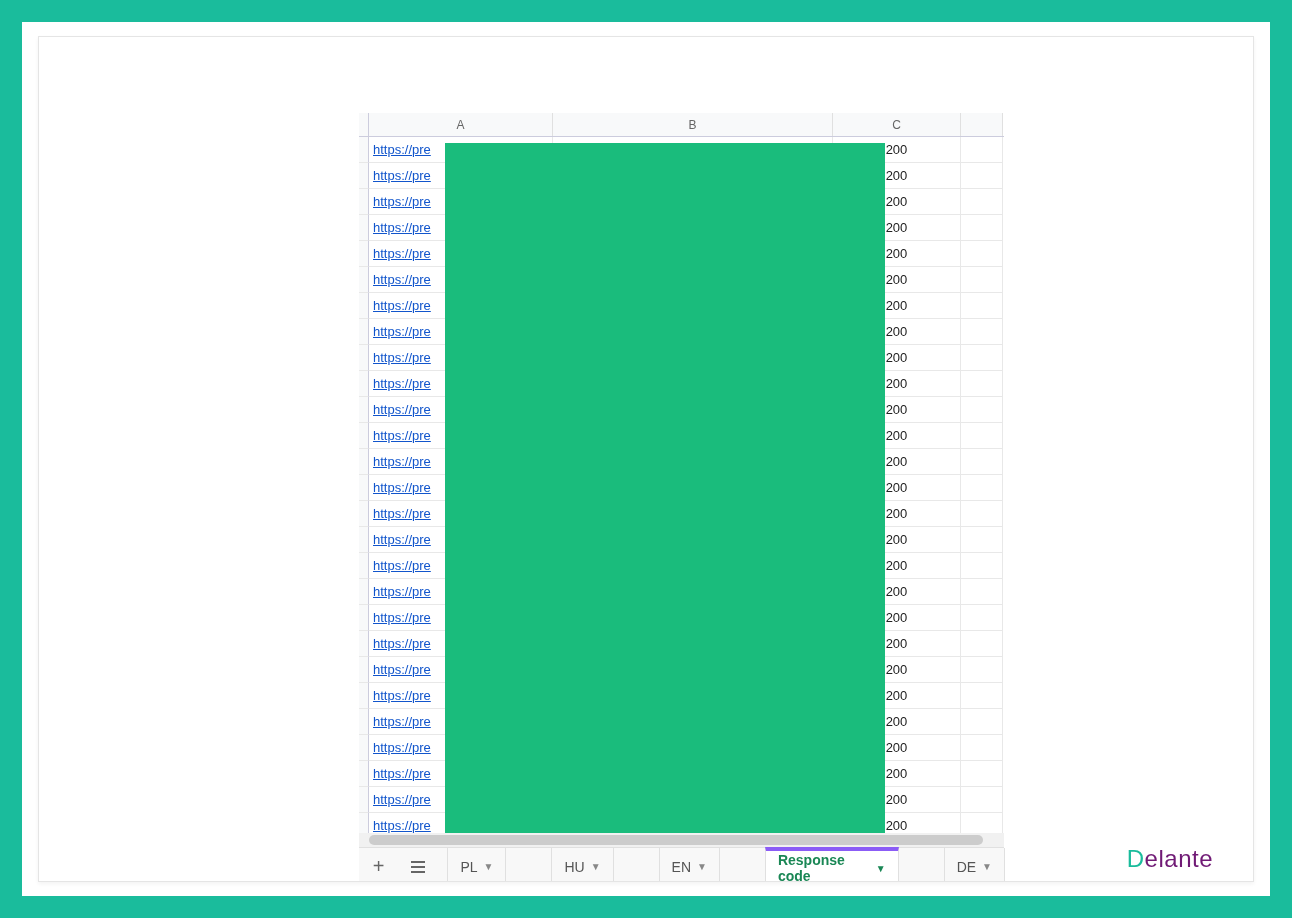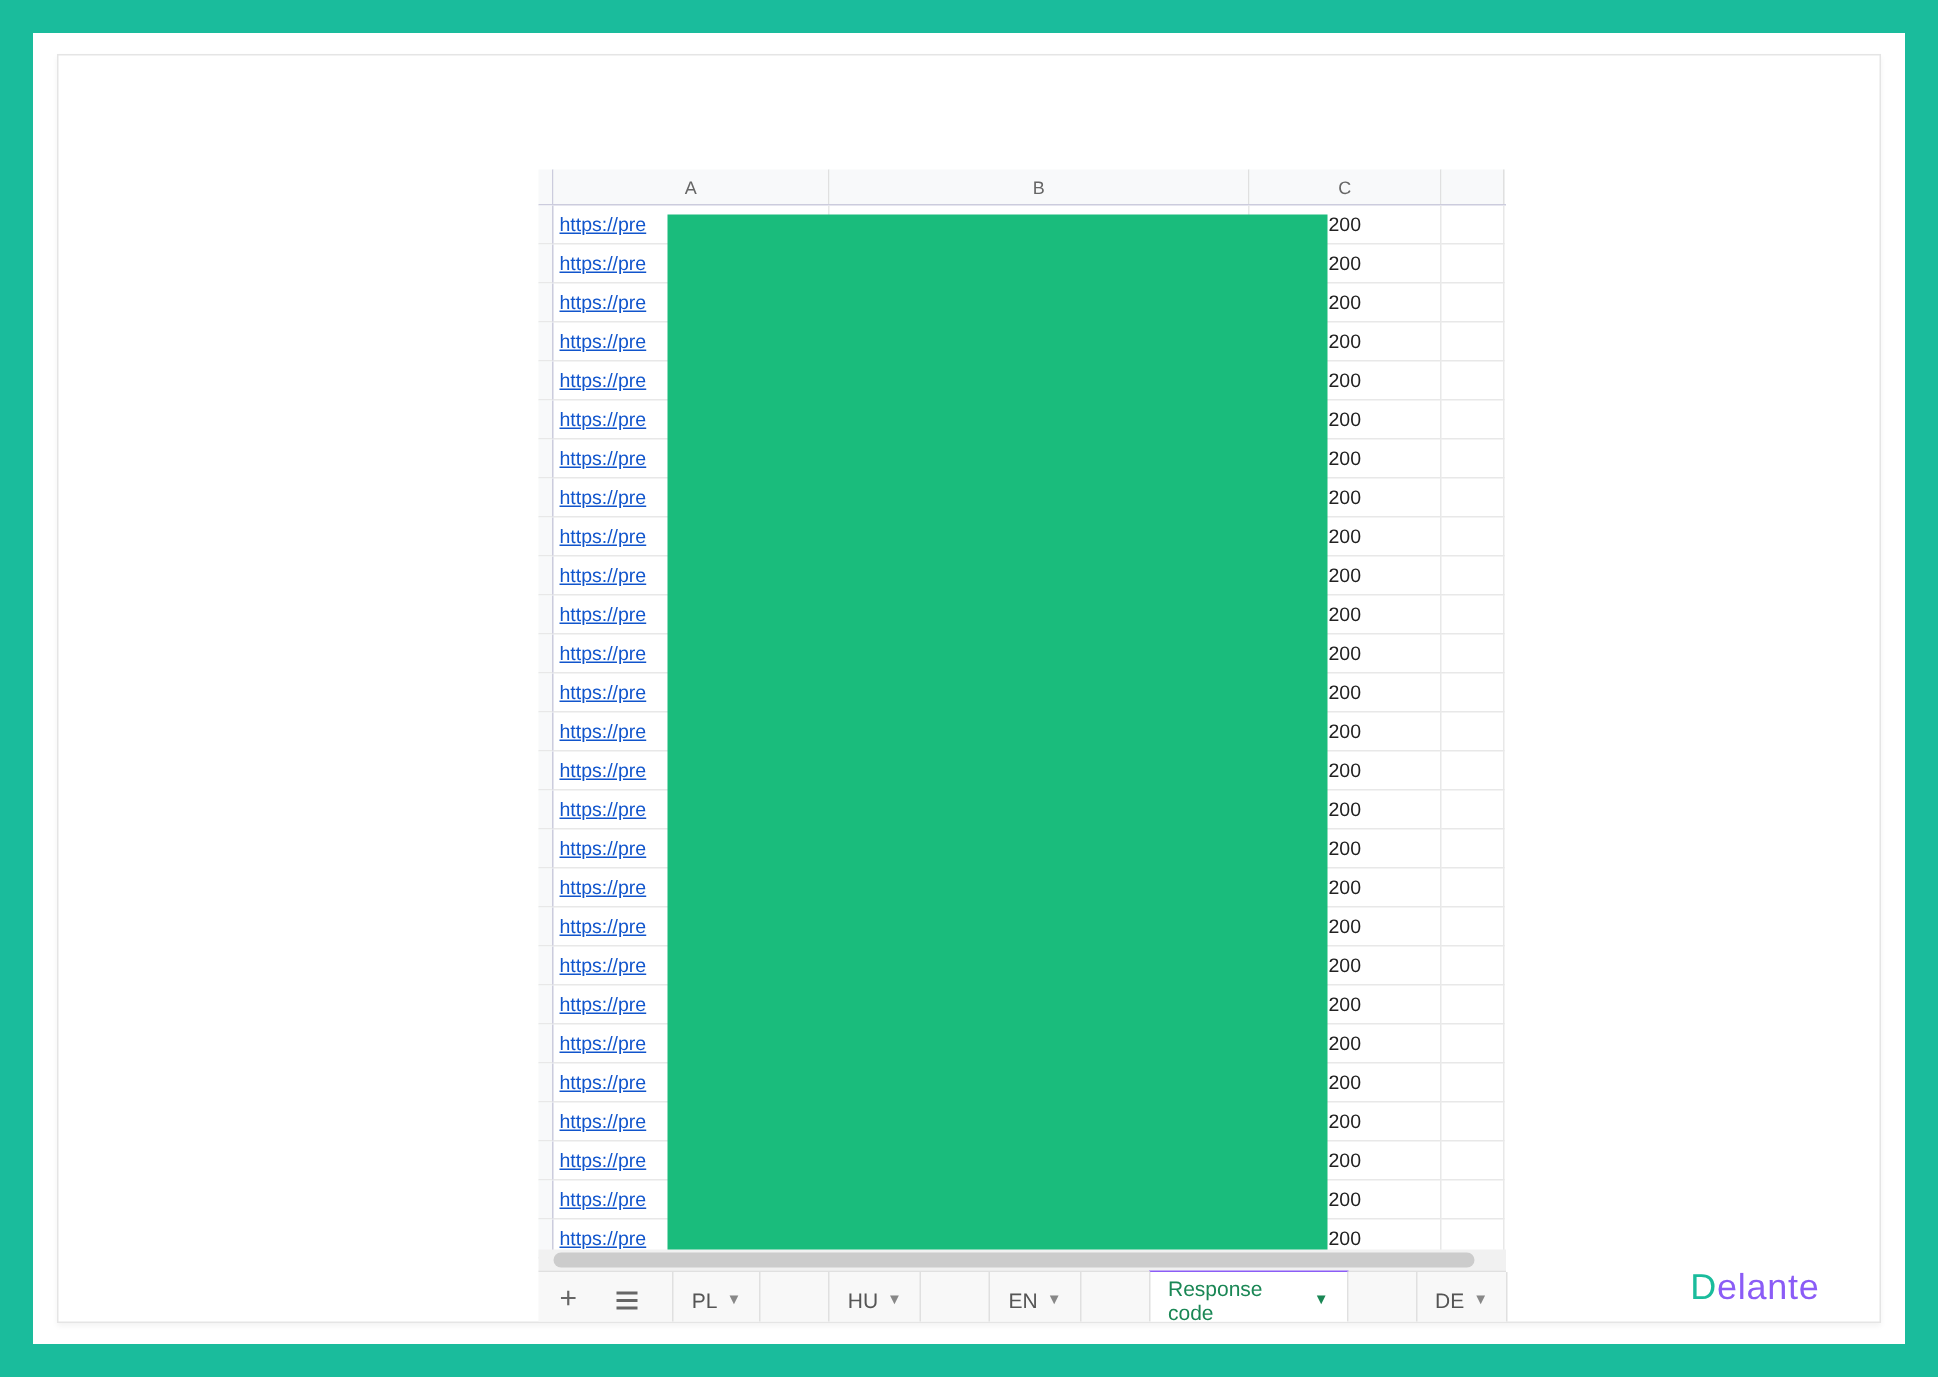--- a/index.html
+++ b/index.html
@@ -165,43 +165,43 @@
       font-size: 14px;
       color: #555;
       border-left: 1px solid #e0e0e0;
       border-right: 1px solid #e0e0e0;
       cursor: pointer;
       margin-right: -1px;
     }
     .sheet-tab.active {
       background: #fff;
       color: #1a8755;
-      font-weight: 400;
-      border-top: 1px solid #8b5cf6;
+      font-weight: 700;
+      border-top: 4px solid #8b5cf6;
       margin-top: -1px;
       height: 39px;
     }
     .tab-arrow {
       margin-left: 6px;
       font-size: 10px;
       color: #888;
     }
     .sheet-tab.active .tab-arrow {
       color: #1a8755;
     }
     .brand-logo {
       position: absolute;
       right: 40px;
       bottom: 8px;
       font-size: 24px;
       font-weight: 400;
       letter-spacing: 0.5px;
     }
     .brand-d { color: #1abc9c; font-weight: 500; }
-    .brand-rest { color: #8b5cf6; }
+    .brand-rest { color: #701a75; }
     .hamburger-icon {
       display: inline-block;
       width: 14px;
       height: 12px;
       position: relative;
     }
     .hamburger-icon span {
       display: block;
       width: 14px;
       height: 2px;

